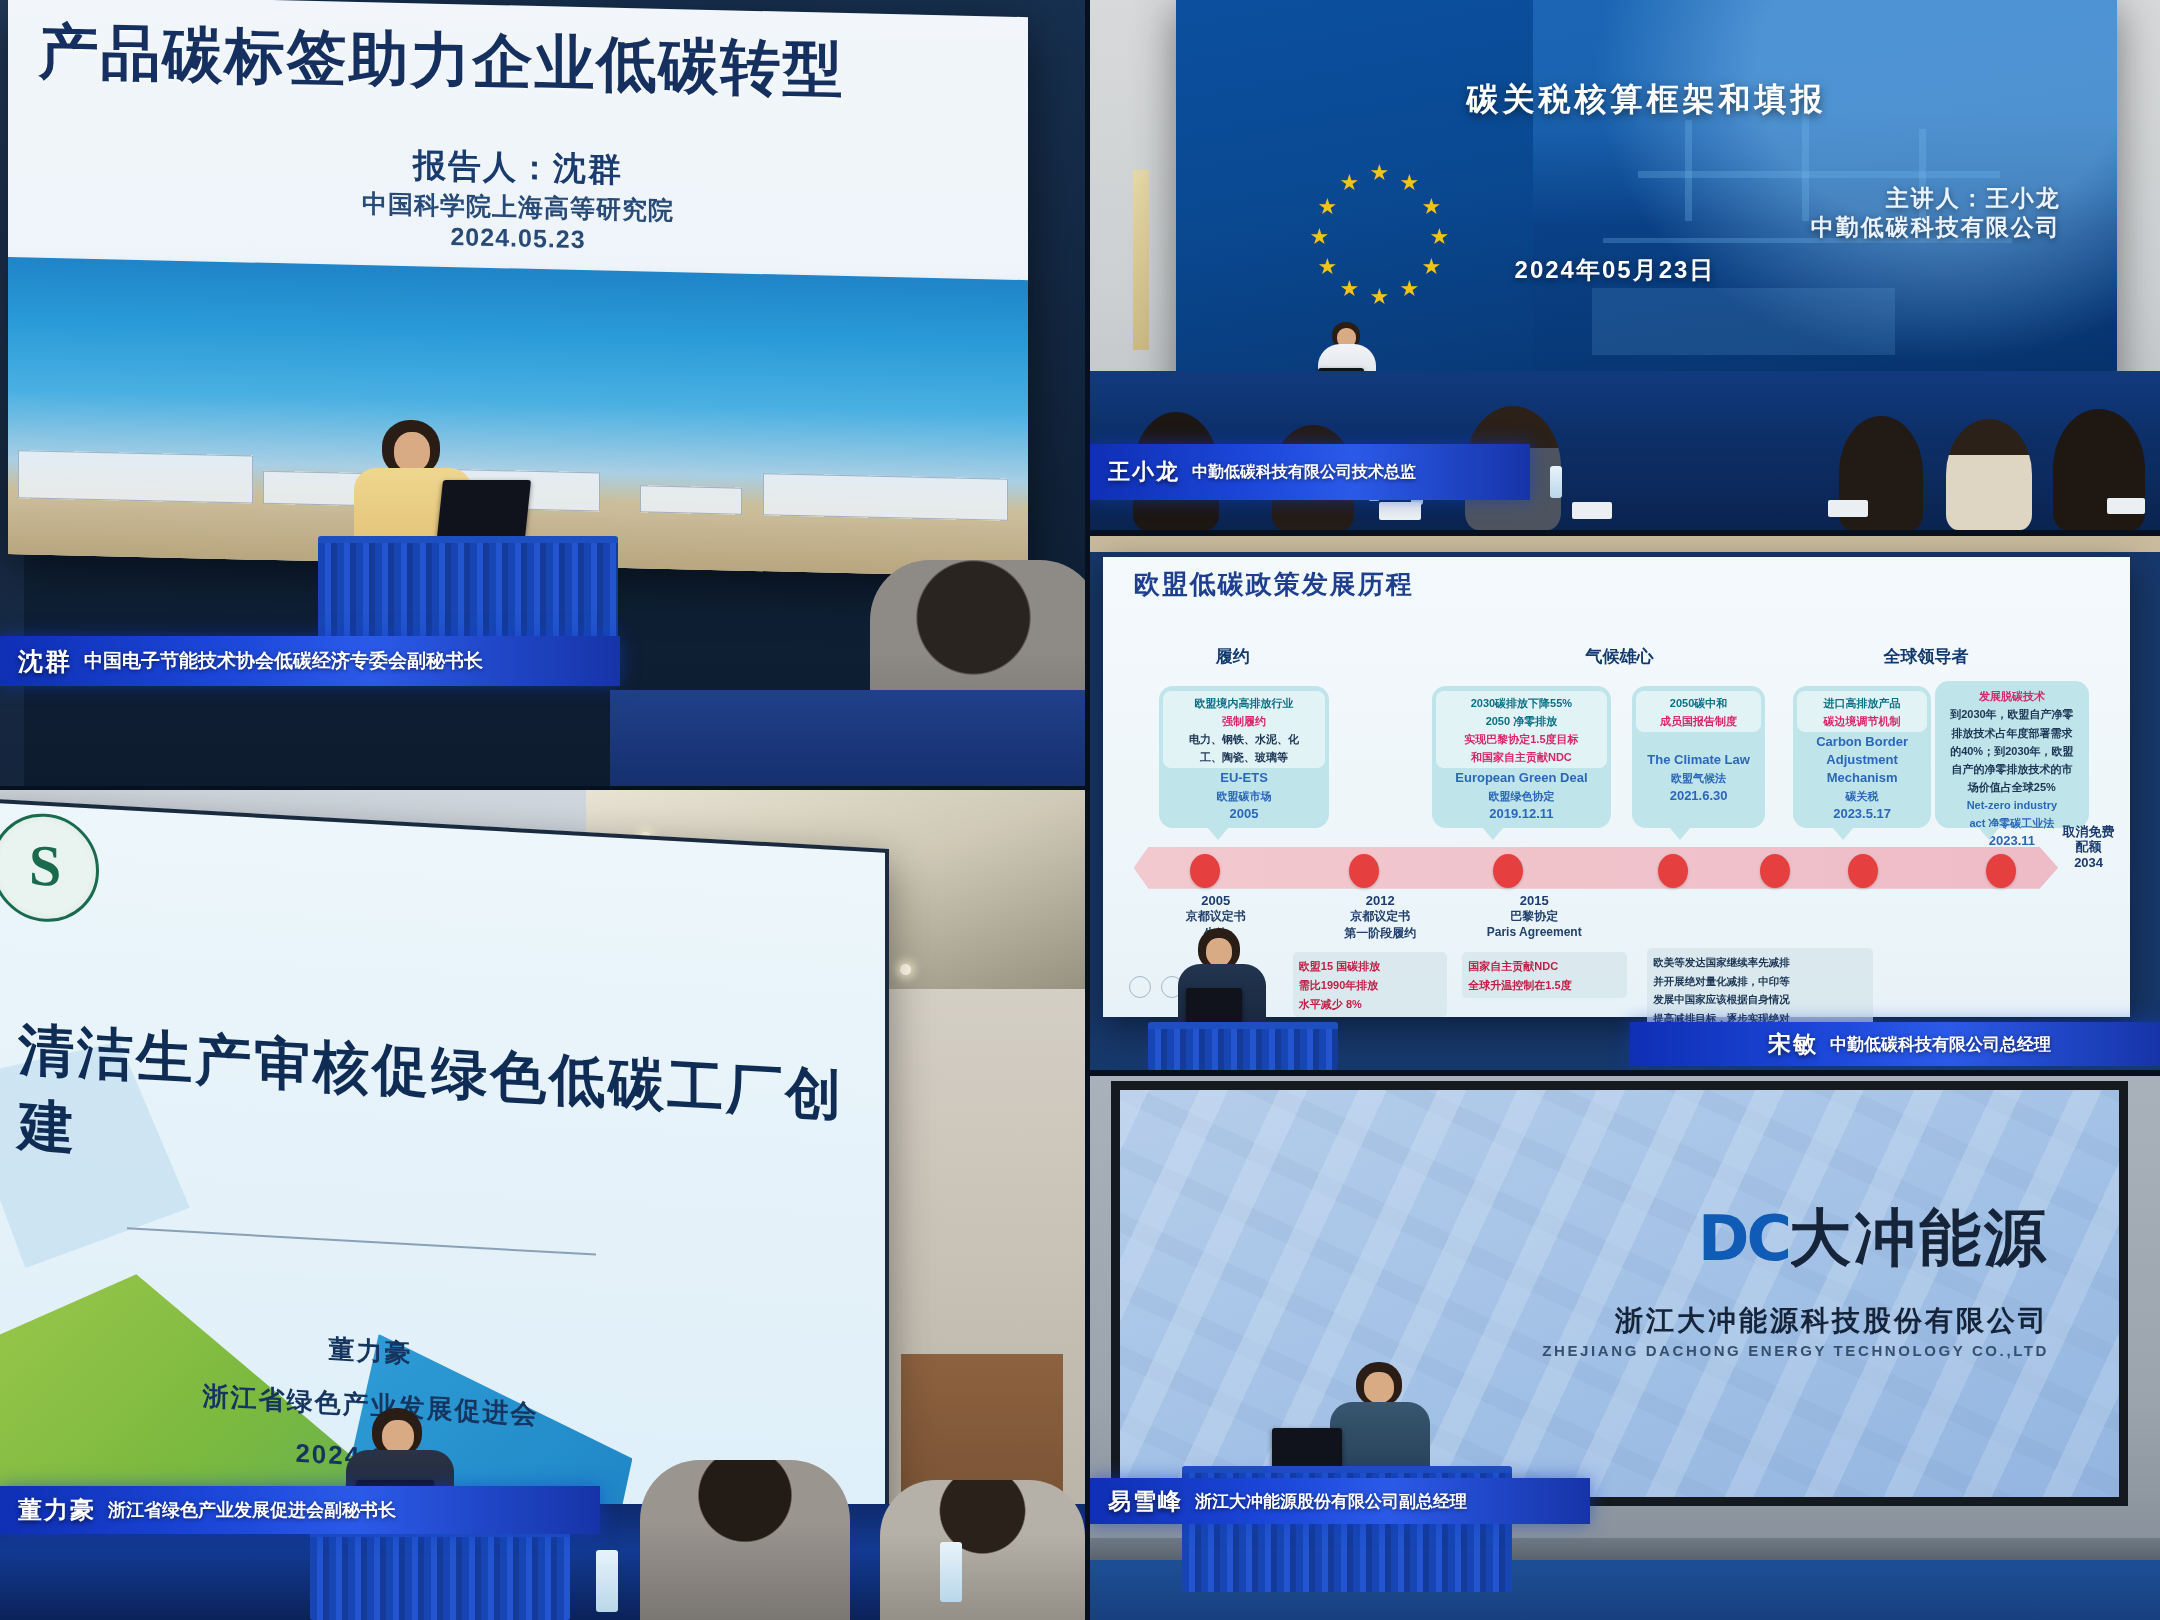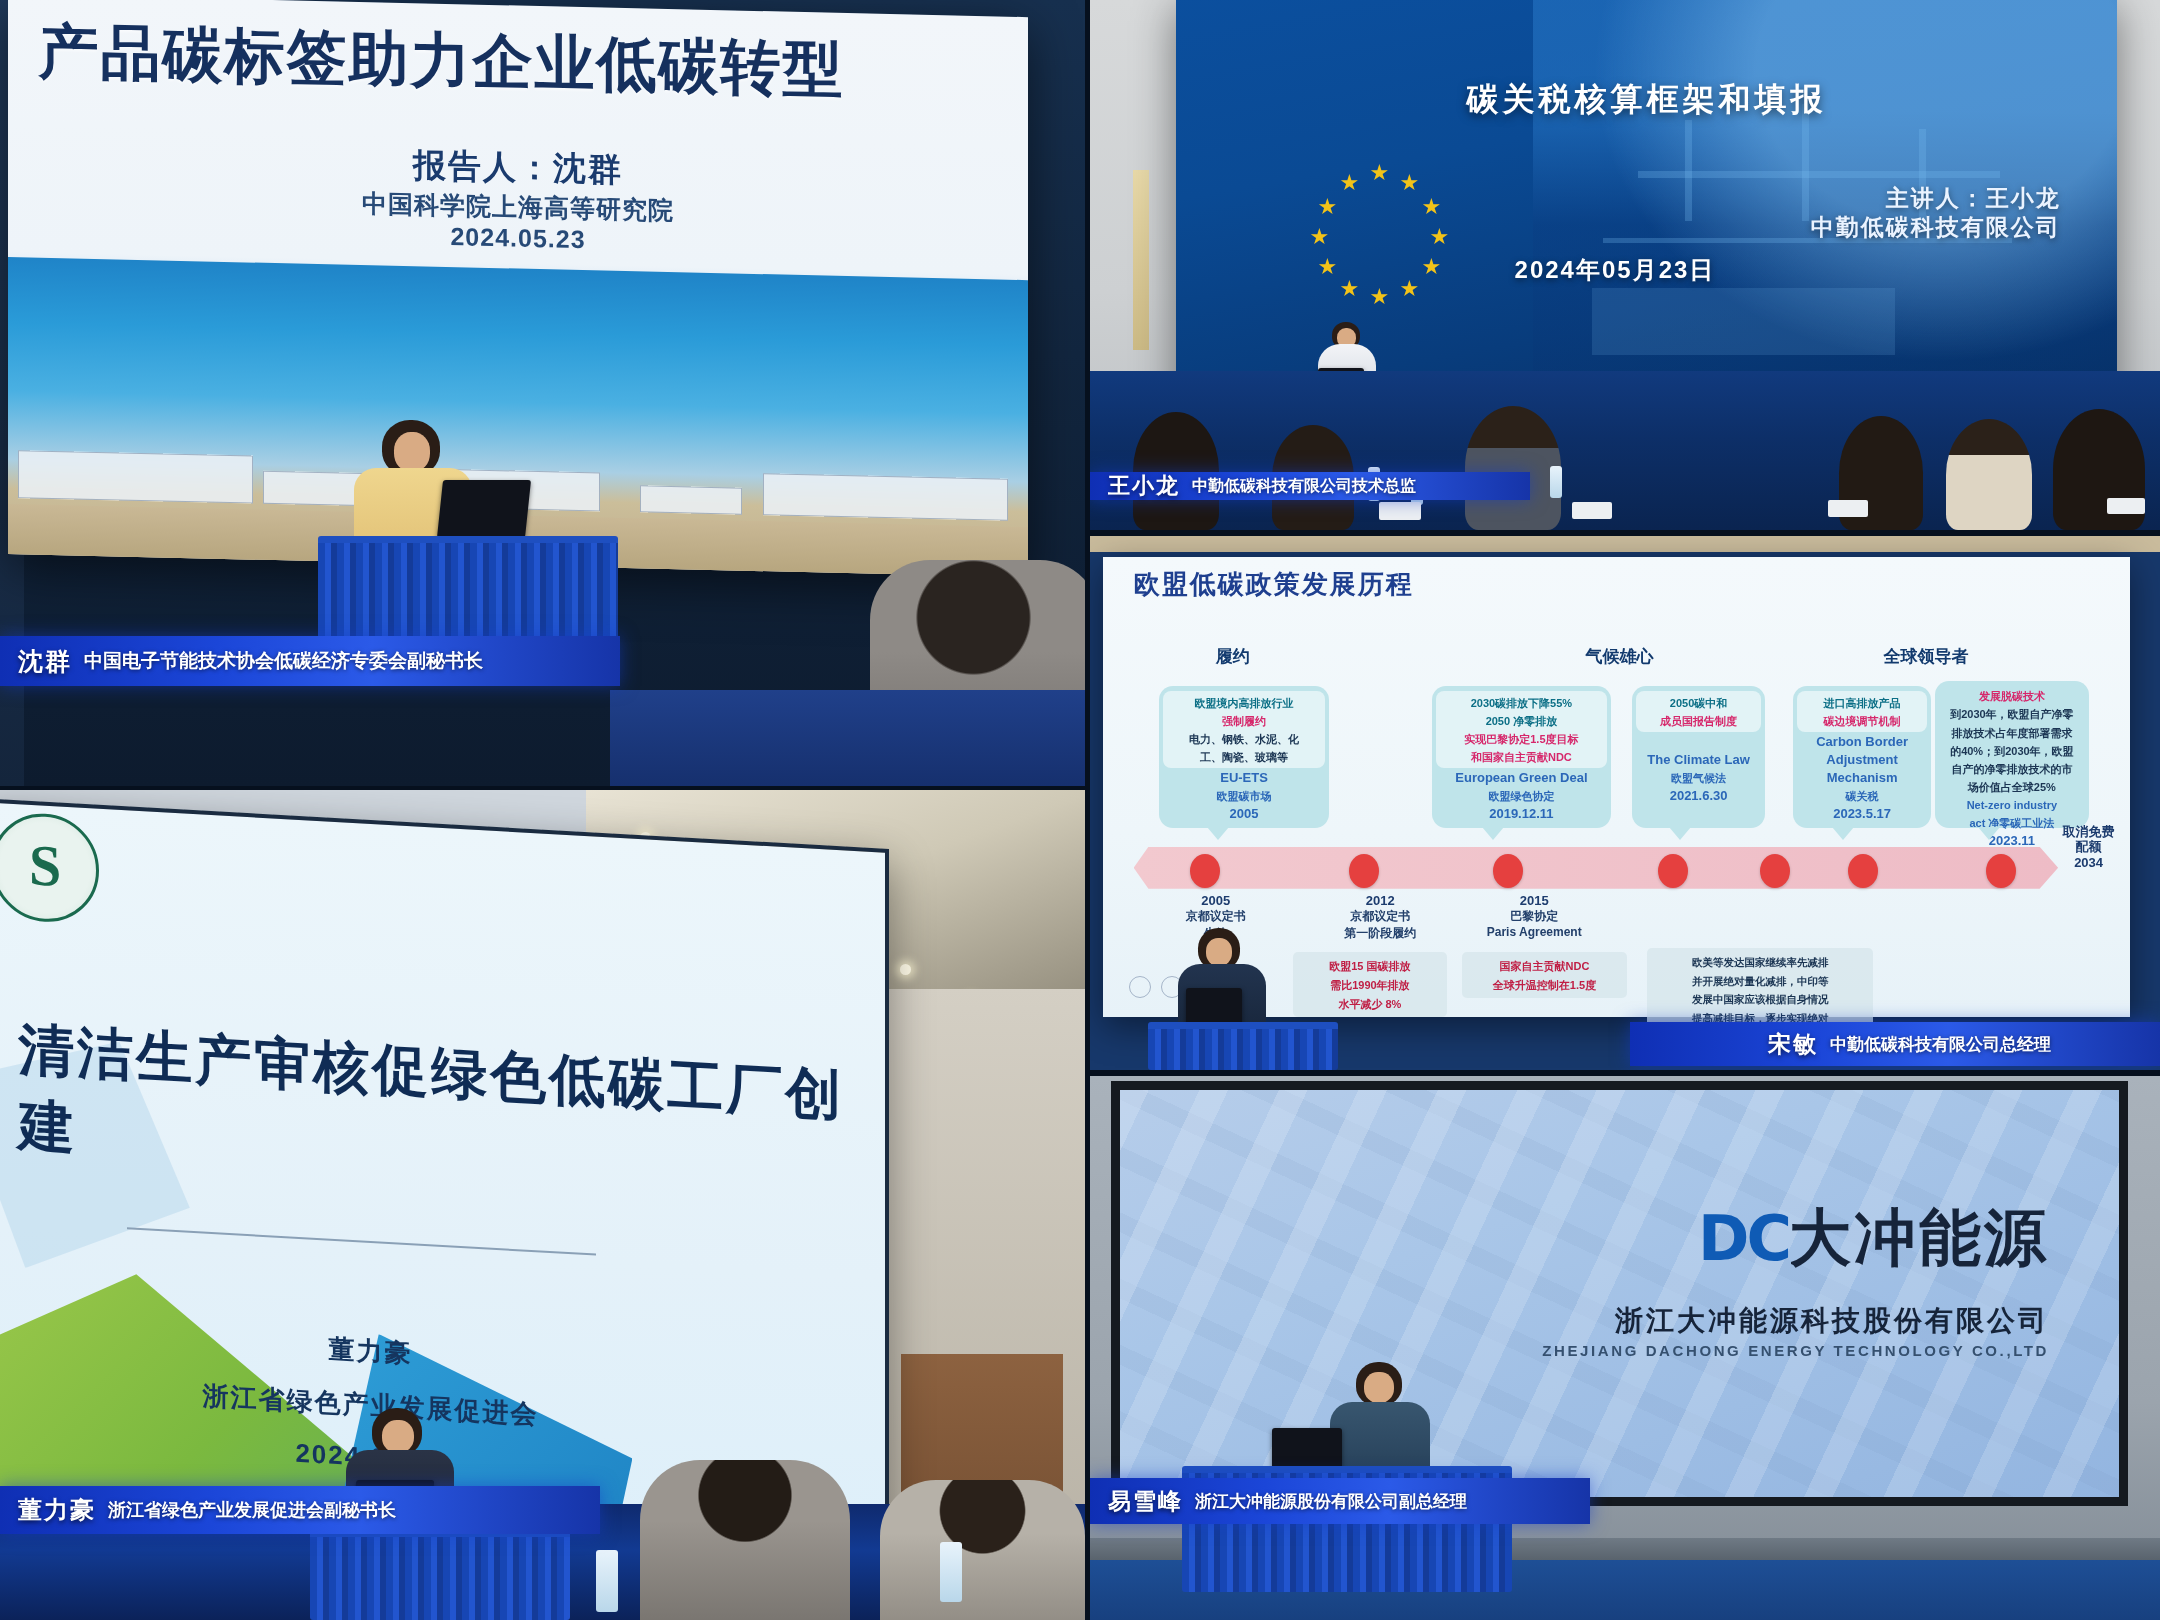--- a/index.html
+++ b/index.html
@@ -111,21 +111,21 @@
   #p3 .t-blue { color:#2b67b8; font-weight:700; font-size:13px; }
   #p3 .t-blue-s { color:#2b67b8; font-weight:700; font-size:11px; }
   #p3 .arrowbar { position:absolute; left:3%; width:90%; height:42px;
      background:linear-gradient(90deg,#f2c9cf,#eebcc6);
      clip-path:polygon(1.6% 0,98% 0,100% 50%,98% 100%,1.6% 100%,0 50%); }
   #p3 .dot { position:absolute; width:30px; height:34px; border-radius:50%;
      background:#e5403f; box-shadow:0 1px 3px rgba(0,0,0,.2); }
   #p3 .yr { position:absolute; text-align:center; font-size:13px; font-weight:800; color:#1d3c6e; }
   #p3 .yrsub { display:block; font-weight:600; font-size:12px; color:#23406b; }
   #p3 .note { position:absolute; background:rgba(213,229,235,.75); border-radius:5px;
-     padding:4px 6px; text-align:center; line-height:1.18; }
+     padding:4px 6px; line-height:1.18; }
   #p3 .note-red { color:#c01f45; font-weight:800; font-size:11px; }
   #p3 .note-dk { color:#1b3553; font-weight:700; font-size:10.5px; }
   #p3 .rightnote { position:absolute; font-size:13px; font-weight:800; color:#1d3c6e;
      text-align:center; line-height:1.2; }
   #p3 .ctrl { position:absolute; bottom:4%; left:2.5%; display:flex; gap:10px; }
   #p3 .ctrl i { width:22px; height:22px; border-radius:50%; border:1.5px solid rgba(110,130,160,.55);
      display:block; }
 
   
   #p4 { left:0; top:790px; width:1085px; height:830px; background:#cfd6dd; }
@@ -294,21 +294,21 @@
       <div class="aud-head" style="left:90%;width:92px;height:76%;background:#1e1712;"></div>
       <div class="bottle" style="left:26%;bottom:18%;height:34px;"></div>
       <div class="bottle" style="left:30%;bottom:16%;height:30px;"></div>
       <div class="bottle" style="left:43%;bottom:20%;height:32px;"></div>
       <div class="desk-card" style="left:27%;bottom:6%;width:42px;height:18px;"></div>
       <div class="desk-card" style="left:45%;bottom:7%;width:40px;height:17px;"></div>
       <div class="desk-card" style="left:69%;bottom:8%;width:40px;height:17px;"></div>
       <div class="desk-card" style="left:95%;bottom:10%;width:38px;height:16px;"></div>
     </div>
 
-    <div class="caption-bar" style="left:0;bottom:30px;width:440px;height:28px;">
+    <div class="caption-bar" style="left:0;bottom:30px;width:440px;height:56px;">
       <span class="caption-name" style="font-size:22px;">王小龙</span>
       <span class="caption-role" style="font-size:16px;">中勤低碳科技有限公司技术总监</span>
     </div>
   </div>
 
   <div class="panel" id="p3">
     <div class="roombg2"></div>
 
     <div class="slide">
       <div class="s-title">欧盟低碳政策发展历程</div>

